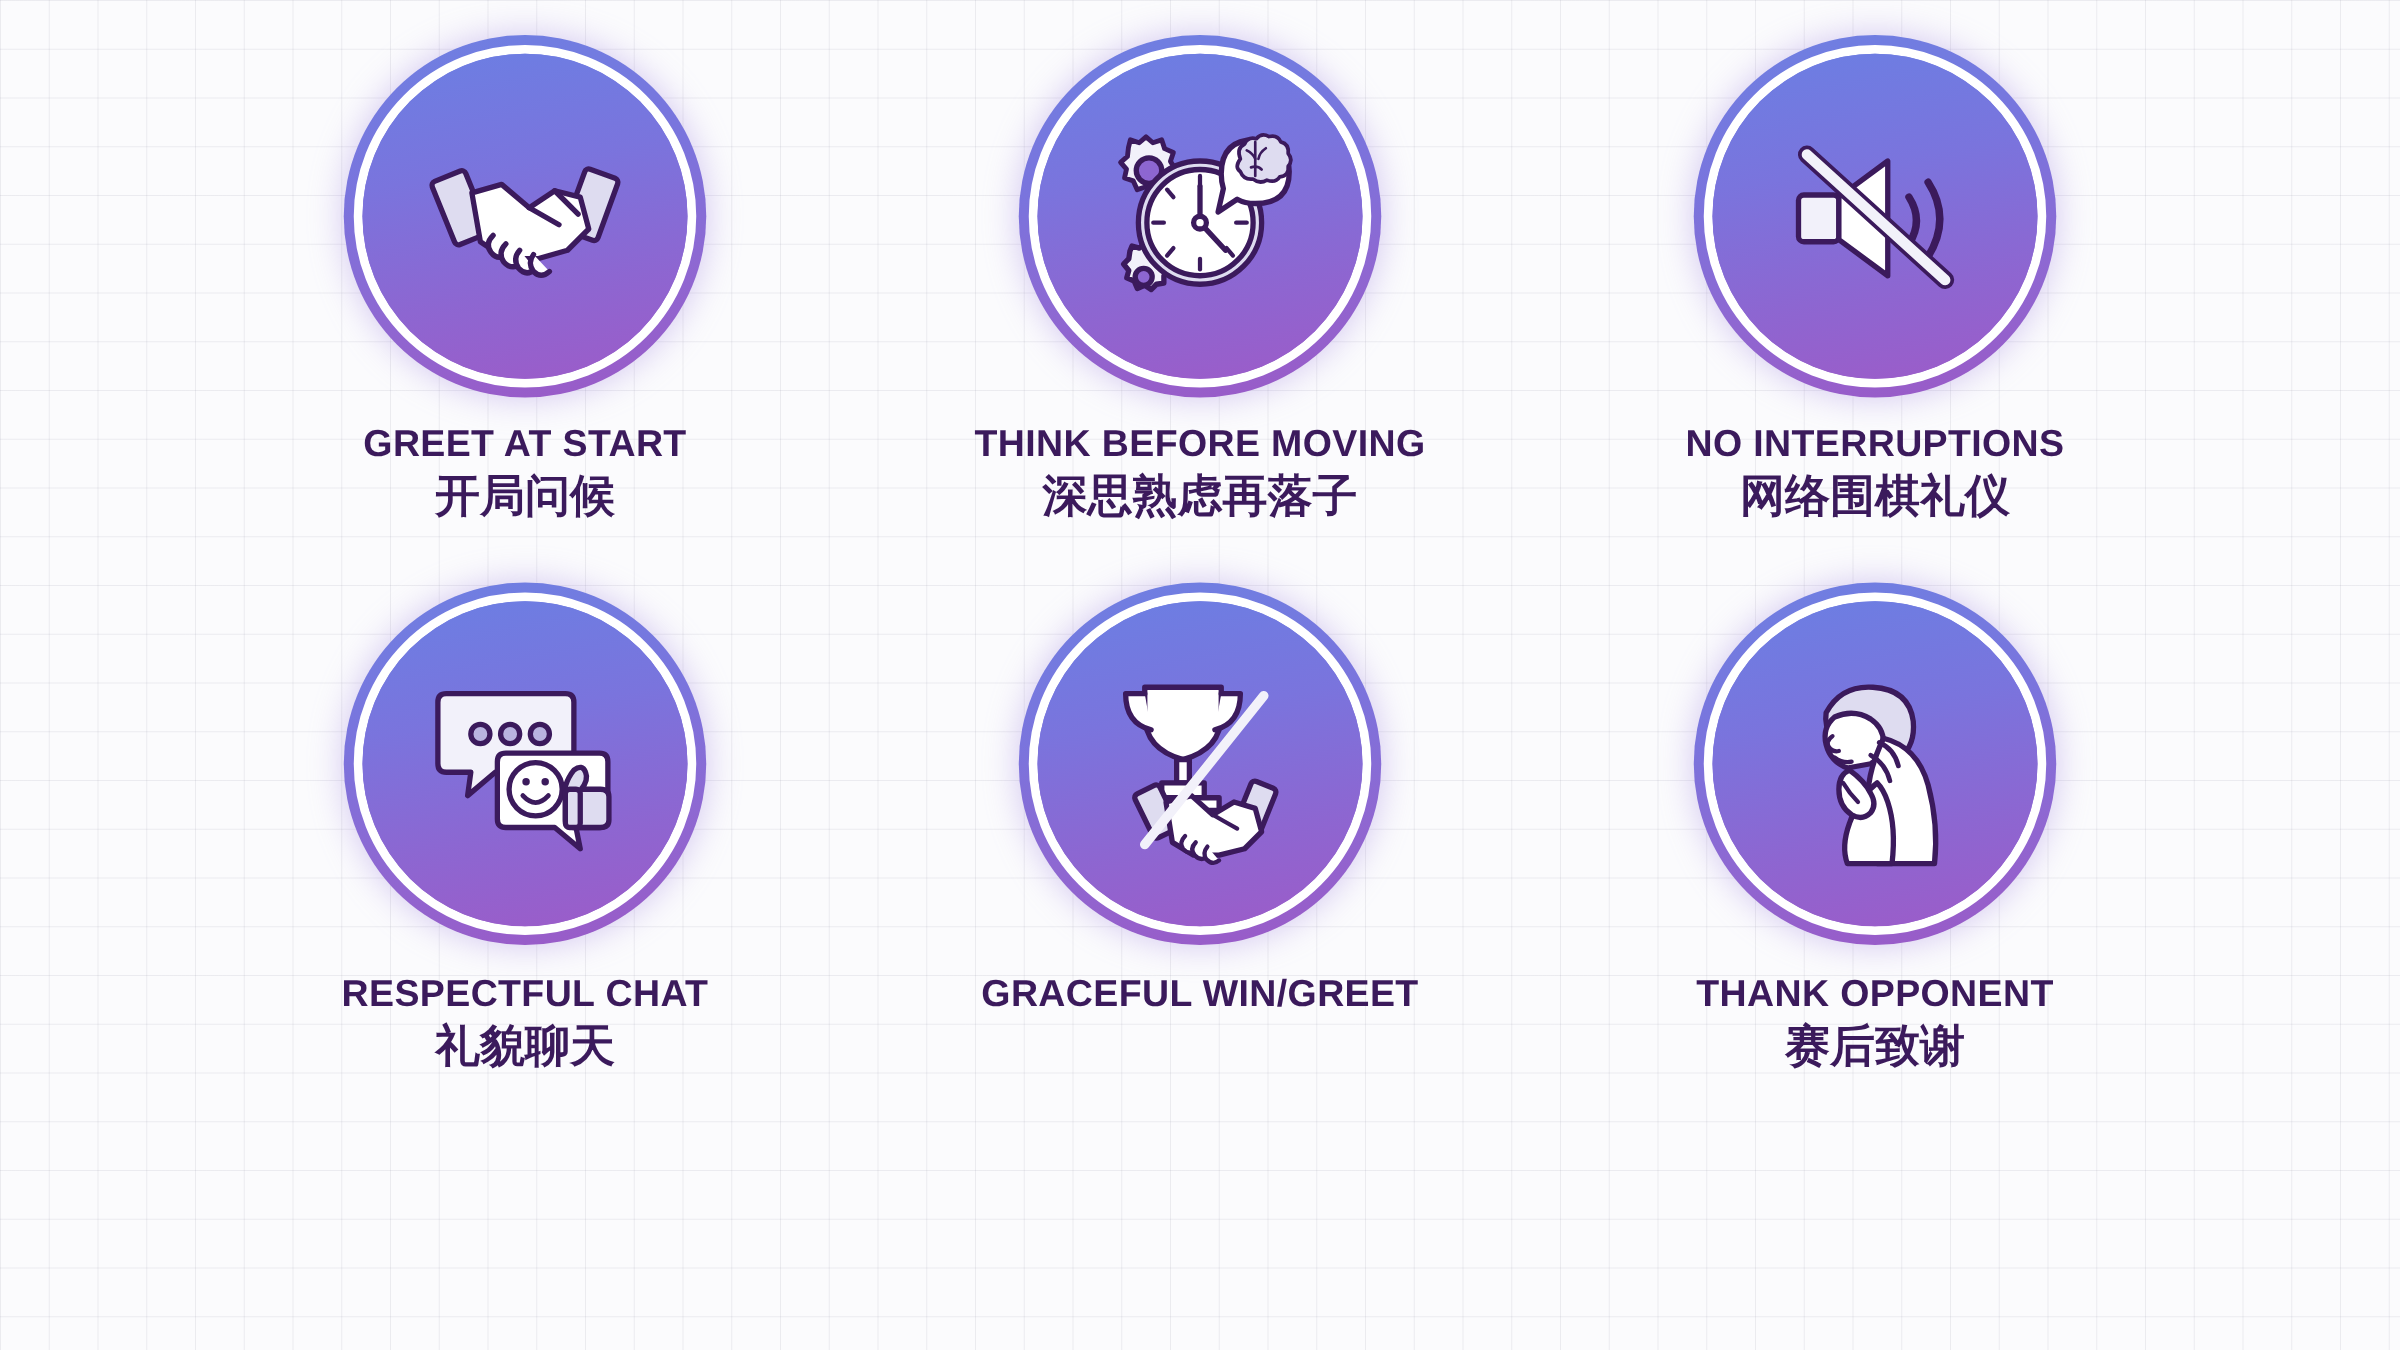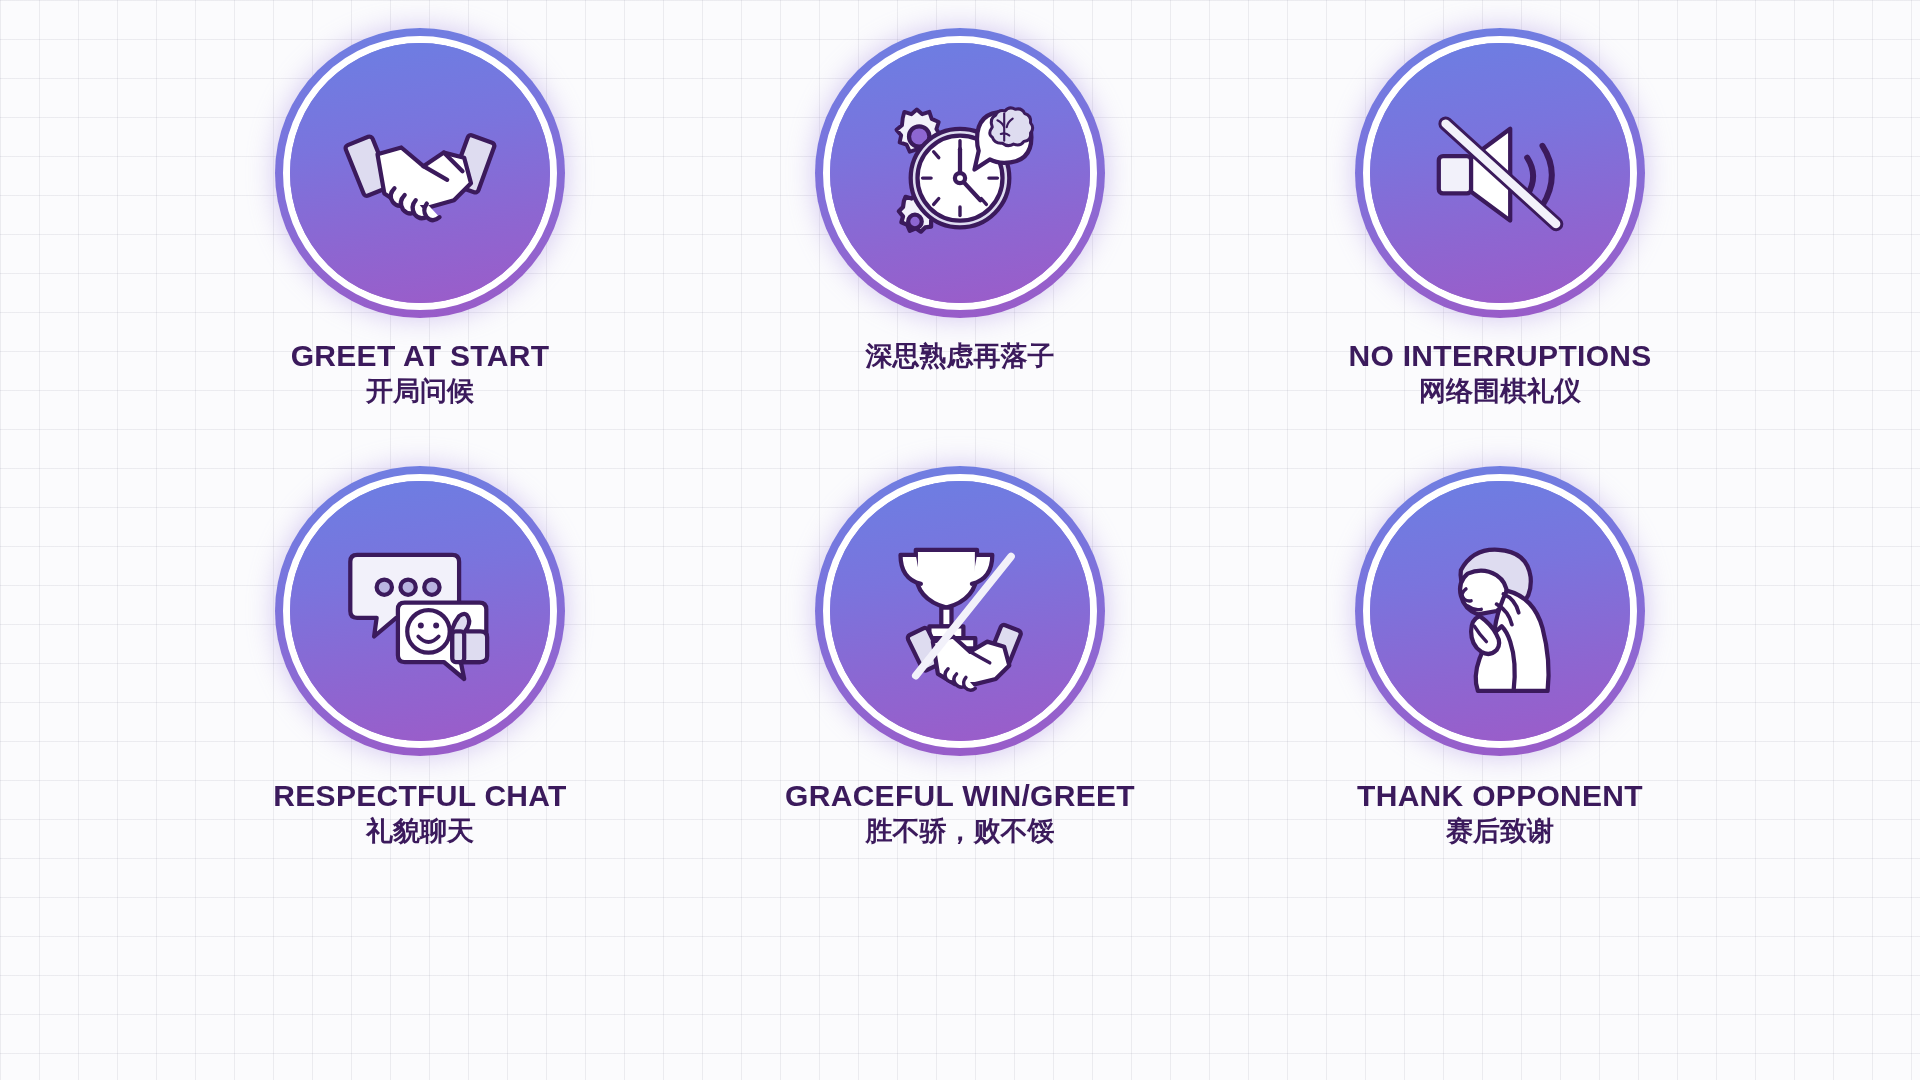--- a/index.html
+++ b/index.html
@@ -89,21 +89,21 @@
   .labels { margin-top:20px; text-align:center; }
   .label-en {
     font-size:30px;
     font-weight:bold;
     color:#3B1A5C;
     letter-spacing:0.3px;
     white-space:nowrap;
     line-height:1.18;
   }
   .label-zh {
-    font-size:27px;
+    font-size:36px;
     font-weight:bold;
     color:#3B1A5C;
     white-space:nowrap;
     line-height:1.22;
     margin-top:2px;
   }
 
   .row2 .labels { margin-top:22px; }
 </style>
 </head>
@@ -179,20 +179,21 @@
                 <path d="M152 30 l0 32" fill="none" stroke-width="2.5"></path>
                 <path d="M144 38 q6 3 8 8" fill="none" stroke-width="2.5"></path>
                 <path d="M162 36 q-6 4-7 10" fill="none" stroke-width="2.5"></path>
                 <path d="M148 54 q6-2 10 2" fill="none" stroke-width="2.5"></path>
               </g>
             </g>
           </svg>
         </div>
       </div>
       <div class="labels">
+        <div class="label-en">THINK BEFORE MOVING</div>
         <div class="label-zh">深思熟虑再落子</div>
       </div>
     </div>
 
     <div class="cell">
       <div class="circle-wrap">
         <div class="circle-outer"></div>
         <div class="circle-ring"></div>
         <div class="circle-inner">
           <svg class="icon-svg" viewBox="0 0 200 200">
@@ -275,21 +276,20 @@
               <path d="M107 178 q-5 6-1 12 q6 6 12 1" fill="#ffffff" stroke-width="4"></path>
               <path d="M112 148 q12 7 23 13" fill="none" stroke-width="4"></path>
 
               <line x1="160" y1="36" x2="48" y2="176" stroke="#F2F1FA" stroke-width="9"></line>
             </g>
           </svg>
         </div>
       </div>
       <div class="labels">
         <div class="label-en">GRACEFUL WIN/GREET</div>
-        <div class="label-zh">胜不骄，败不馁</div>
       </div>
     </div>
 
     <div class="cell row2">
       <div class="circle-wrap">
         <div class="circle-outer"></div>
         <div class="circle-ring"></div>
         <div class="circle-inner">
           <svg class="icon-svg" viewBox="0 0 200 200">
             <g stroke="#3B1A5C" stroke-width="5" stroke-linejoin="round" stroke-linecap="round">

